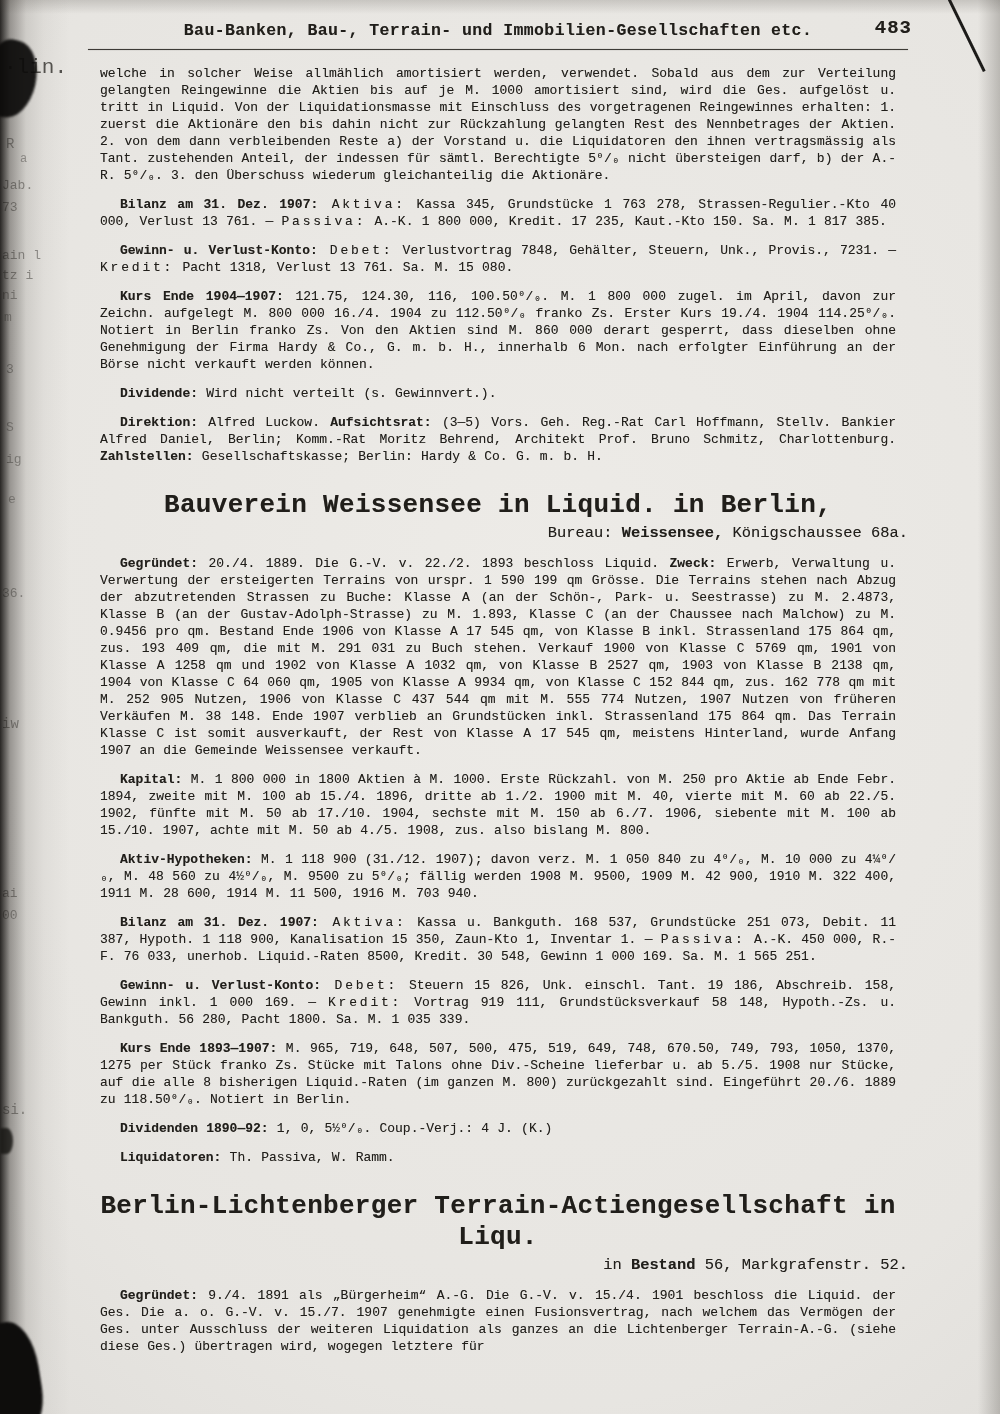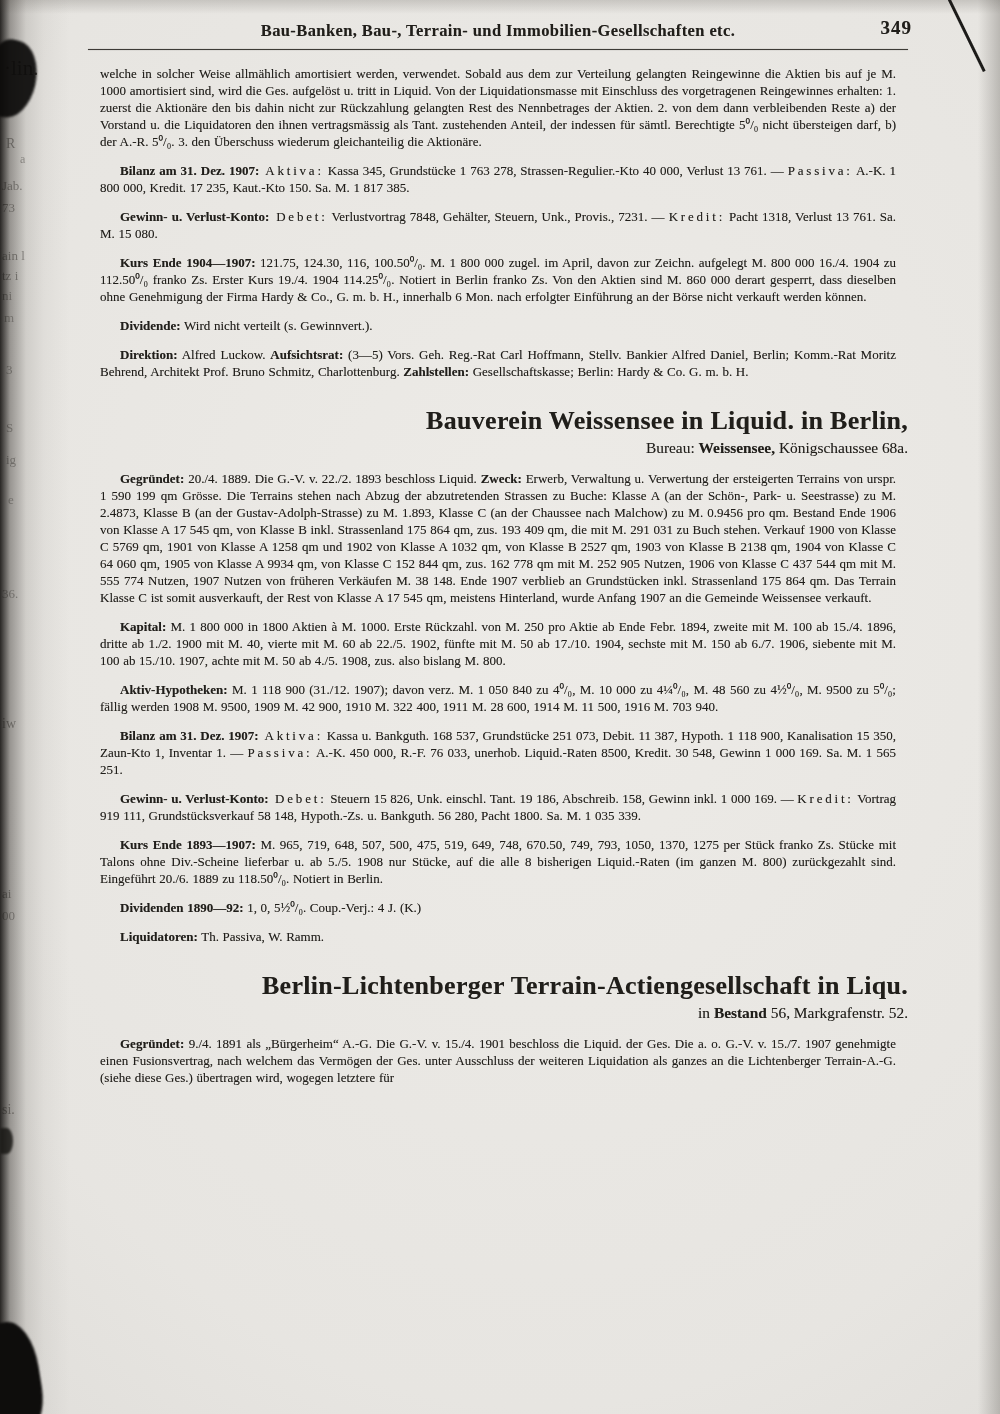--- a/index.html
+++ b/index.html
@@ -1,21 +1,21 @@
 <!DOCTYPE html>
 <html lang="de"><head>
 <meta charset="utf-8">
 <title>Scanned page 349</title>
 <style>
   html,body{margin:0;padding:0;background:#8a8a88;}
   .page{
     position:relative;width:1000px;height:1414px;margin:0 auto;overflow:hidden;
     background:
       radial-gradient(130% 115% at 54% 42%, #edebe7 0%, #e7e5e1 50%, #dcdad6 76%, #cac8c4 94%, #bcbab6 100%);
-    font-family:Liberation Serif, serif;
+    font-family:Liberation Mono, monospace;
     color:#201e1a;
   }
   
   .scan-left{position:absolute;top:0;bottom:0;left:0;width:70px;z-index:5;pointer-events:none;
     background:linear-gradient(90deg, rgba(14,12,10,0.88) 0px, rgba(40,36,32,0.42) 10px,
       rgba(80,76,70,0.16) 26px, rgba(90,86,80,0.06) 44px, rgba(0,0,0,0) 70px);}
   .scan-right{position:absolute;top:0;bottom:0;right:0;width:26px;z-index:5;pointer-events:none;
     background:linear-gradient(270deg, rgba(70,66,60,0.28) 0, rgba(0,0,0,0) 85%);}
   .scan-top{position:absolute;top:0;left:0;right:0;height:14px;z-index:5;pointer-events:none;
     background:linear-gradient(180deg, rgba(70,66,60,0.20) 0, rgba(0,0,0,0) 100%);}
@@ -34,21 +34,21 @@
     text-shadow:0 0 .5px rgba(32,30,26,.38);}
   .page-header{position:relative;text-align:center;font-weight:700;font-size:16.5px;
     letter-spacing:.4px;line-height:22px;padding-top:4px;}
   .page-number{position:absolute;right:-4px;top:1px;font-size:19px;font-weight:700;letter-spacing:1px;}
   .header-rule{height:0;border-top:1.6px solid rgba(30,28,24,.85);margin:7px 0 15px;
     box-shadow:0 0 1px rgba(30,28,24,.55);}
   .para{margin:12px;text-align:justify;font-size:13px;line-height:17px;word-spacing:.4px;}
   .para.ind{text-indent:20px;}
   .b{font-weight:700;}
   .sp{letter-spacing:2.8px;}
-  .article-title{margin:25px 0 2px;text-align:right;font-weight:700;font-size:26px;
+  .article-title{margin:25px 0 2px;text-align:center;font-weight:700;font-size:26px;
     line-height:31px;letter-spacing:.3px;}
   .article-subtitle{text-align:right;font-size:15.4px;line-height:20px;margin:0 0 9px;}
 </style>
 </head>
 <body>
 
 <div class="page">
 
   <div class="scan-left"></div>
   <div class="scan-right"></div>
@@ -74,21 +74,21 @@
       <span class="frag" style="left: 2px; top: 586px; font-size: 13px; opacity: 0.45;">36.</span>
       <span class="frag" style="left: 2px; top: 716px; font-size: 14px; opacity: 0.5;">iw</span>
       <span class="frag" style="left: 2px; top: 886px; font-size: 13px; opacity: 0.5;">ai</span>
       <span class="frag" style="left: 2px; top: 908px; font-size: 13px; opacity: 0.45;">00</span>
       <span class="frag" style="left: 2px; top: 1102px; font-size: 14px; opacity: 0.5;">si.</span>
     </div>
 
   <div class="page-inner">
     <header class="page-header">
       <span>Bau-Banken, Bau-, Terrain- und Immobilien-Gesellschaften etc.</span>
-      <span class="page-number">349</span>
+      <span class="page-number">483</span>
     </header>
     <div class="header-rule"></div>
     <main>
         <section class="article">
           <p class="para"><span>welche in solcher Weise allmählich amortisiert werden, verwendet. Sobald aus dem zur Verteilung gelangten Reingewinne die Aktien bis auf je M. 1000 amortisiert sind, wird die Ges. aufgelöst u. tritt in Liquid. Von der Liquidationsmasse mit Einschluss des vorgetragenen Reingewinnes erhalten: 1. zuerst die Aktionäre den bis dahin nicht zur Rückzahlung gelangten Rest des Nennbetrages der Aktien. 2. von dem dann verbleibenden Reste a) der Vorstand u. die Liquidatoren den ihnen vertragsmässig als Tant. zustehenden Anteil, der indessen für sämtl. Berechtigte 5⁰/₀ nicht übersteigen darf, b) der A.-R. 5⁰/₀. 3. den Überschuss wiederum gleichanteilig die Aktionäre.</span></p>
           <p class="para ind"><span class="b">Bilanz am 31. Dez. 1907:</span><span class="sp"> Aktiva:</span><span> Kassa 345, Grundstücke 1 763 278, Strassen-Regulier.-Kto 40 000, Verlust 13 761. — </span><span class="sp">Passiva:</span><span> A.-K. 1 800 000, Kredit. 17 235, Kaut.-Kto 150. Sa. M. 1 817 385.</span></p>
           <p class="para ind"><span class="b">Gewinn- u. Verlust-Konto:</span><span class="sp"> Debet:</span><span> Verlustvortrag 7848, Gehälter, Steuern, Unk., Provis., 7231. — </span><span class="sp">Kredit:</span><span> Pacht 1318, Verlust 13 761. Sa. M. 15 080.</span></p>
           <p class="para ind"><span class="b">Kurs Ende 1904—1907:</span><span> 121.75, 124.30, 116, 100.50⁰/₀. M. 1 800 000 zugel. im April, davon zur Zeichn. aufgelegt M. 800 000 16./4. 1904 zu 112.50⁰/₀ franko Zs. Erster Kurs 19./4. 1904 114.25⁰/₀. Notiert in Berlin franko Zs. Von den Aktien sind M. 860 000 derart gesperrt, dass dieselben ohne Genehmigung der Firma Hardy &amp; Co., G. m. b. H., innerhalb 6 Mon. nach erfolgter Einführung an der Börse nicht verkauft werden können.</span></p>
           <p class="para ind"><span class="b">Dividende:</span><span> Wird nicht verteilt (s. Gewinnvert.).</span></p>
           <p class="para ind"><span class="b">Direktion:</span><span> Alfred Luckow. </span><span class="b">Aufsichtsrat:</span><span> (3—5) Vors. Geh. Reg.-Rat Carl Hoffmann, Stellv. Bankier Alfred Daniel, Berlin; Komm.-Rat Moritz Behrend, Architekt Prof. Bruno Schmitz, Charlottenburg. </span><span class="b">Zahlstellen:</span><span> Gesellschaftskasse; Berlin: Hardy &amp; Co. G. m. b. H.</span></p>

